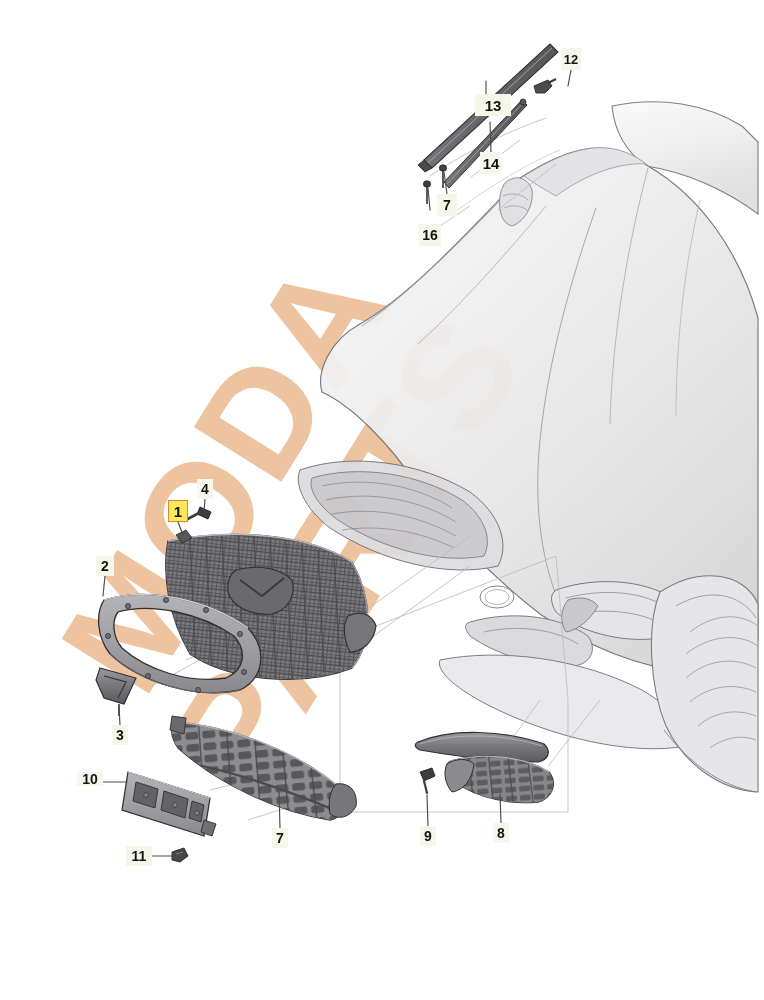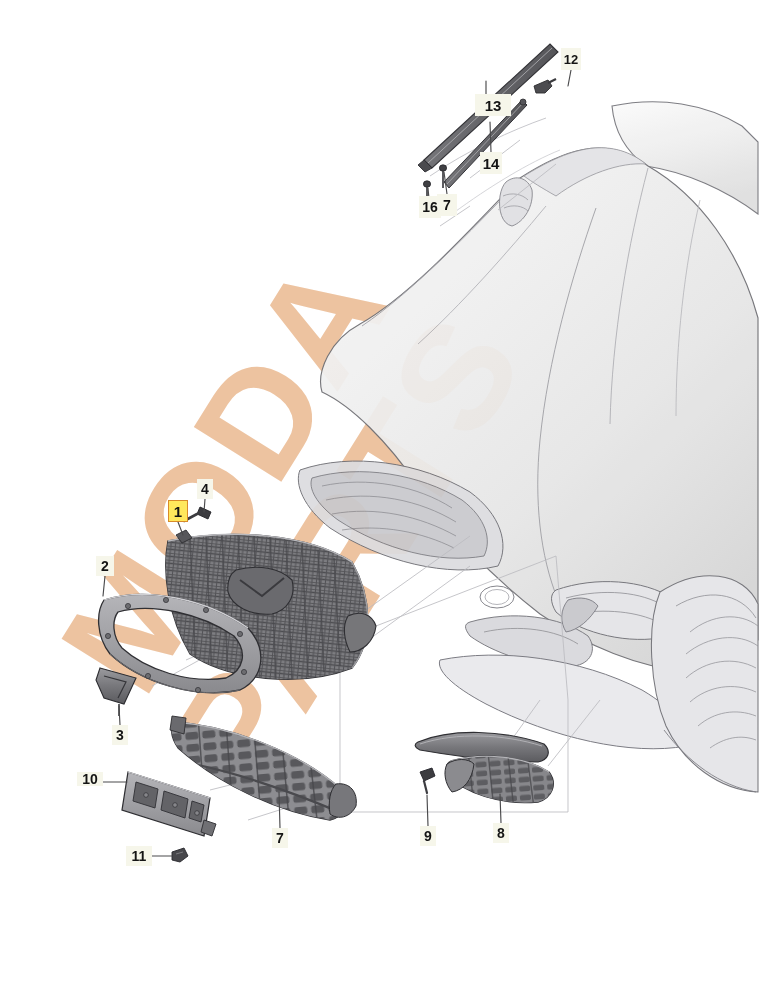--- a/index.html
+++ b/index.html
@@ -384,15 +384,15 @@
   <div class="callout plain" style="left:197px; top:479px; width:16px; height:20px; font-size:14px;">4</div>
   <div class="callout plain" style="left:272px; top:828px; width:16px; height:20px; font-size:14px;">7</div>
   <div class="callout plain" style="left:493px; top:823px; width:16px; height:20px; font-size:14px;">8</div>
   <div class="callout plain" style="left:420px; top:826px; width:16px; height:20px; font-size:14px;">9</div>
   <div class="callout plain" style="left:77px;  top:772px; width:26px; height:14px; font-size:14px;">10</div>
   <div class="callout plain" style="left:126px; top:846px; width:26px; height:20px; font-size:14px;text-align:center;">11</div>
   <div class="callout plain" style="left:561px; top:48px;  width:20px; height:22px; font-size:13px;">12</div>
   <div class="callout plain" style="left:475px; top:59px;  width:36px; height:22px; font-size:15px;margin-top:35px;">13</div>
   <div class="callout plain" style="left:480px; top:152px; width:22px; height:22px; font-size:15px;text-align:center;">14</div>
   <div class="callout plain" style="left:437px; top:194px; width:20px; height:22px; font-size:14px;">7</div>
-  <div class="callout plain" style="left:419px; top:196px; width:22px; height:22px; font-size:14px;">16</div>
+  <div class="callout plain" style="left:419px; top:224px; width:22px; height:22px; font-size:14px;">16</div>
 
 </div>
 
 </body></html>

